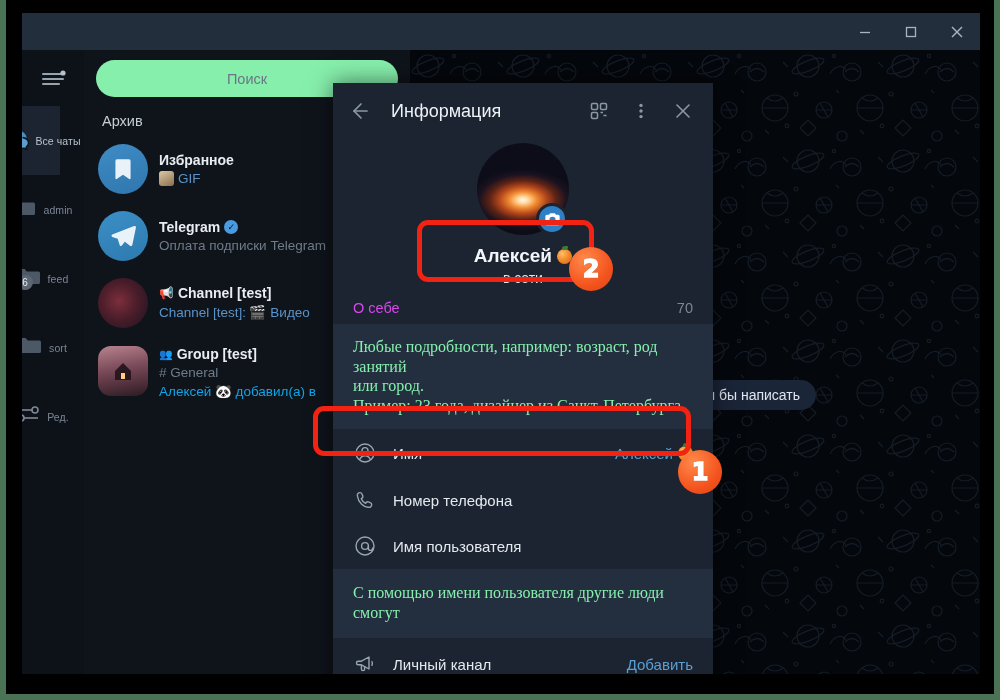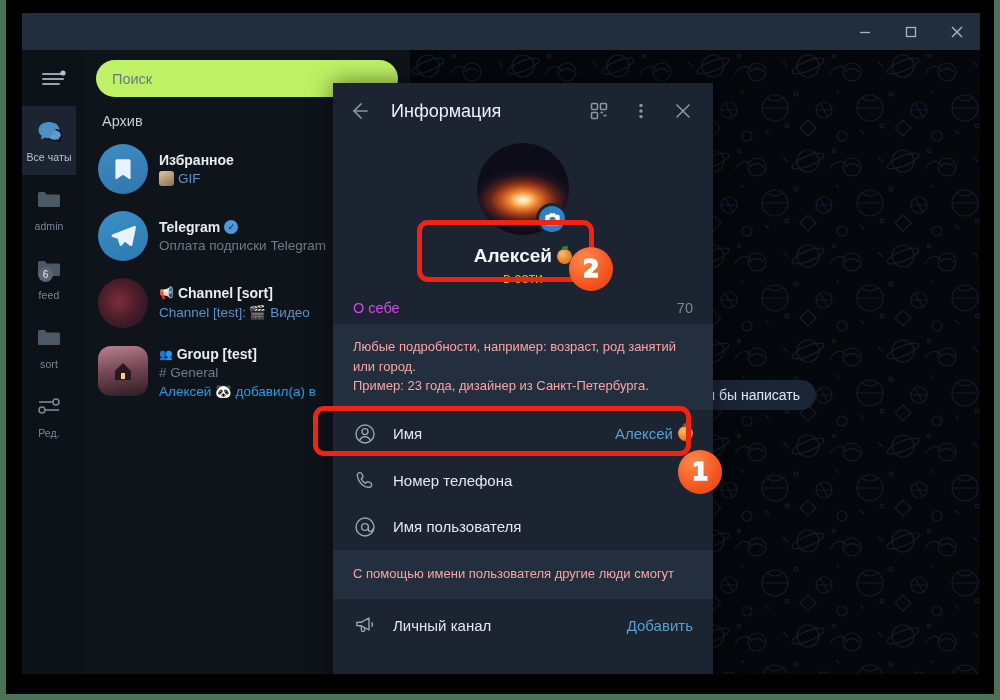--- a/index.html
+++ b/index.html
@@ -36,21 +36,21 @@
 
   
   .rail {
     position: absolute; left: 0; top: 37px; width: 62px; height: 624px;
     background: #0d1219;
   }
   .hamburger {
     width: 62px; height: 56px; display: flex; align-items: center; justify-content: center;
   }
   .rail-item {
-    width: 54px; height: 69px; display: flex; flex-direction: column;
+    width: 38px; height: 69px; display: flex; flex-direction: row;
     align-items: center; justify-content: center; gap: 4px; position: relative;
   }
   .rail-item.active { background: #1b2430; }
   .rail-label {
     font-size: 10.5px; color: #7a8694; letter-spacing: .1px; white-space: nowrap;
   }
   .rail-item.active .rail-label { color: #b9c3cf; }
   .rail-icon { width: 30px; height: 28px; position: relative; }
   .badge-count {
     position: absolute; right: 11px; top: 10px;
@@ -58,22 +58,22 @@
     min-width: 15px; height: 15px; border-radius: 8px; text-align: center; padding: 0 3px;
   }
 
   
   .chatlist {
     position: absolute; left: 62px; top: 37px; width: 326px; height: 624px;
     background: #0f141b;
   }
   .searchwrap { padding: 10px 12px 6px 12px; }
   .searchbox {
-    height: 37px; border-radius: 19px; background: #bef264;
-    display: flex; align-items: center; padding: 0 16px;
+    height: 37px; border-radius: 19px; background: #86efac;
+    display: flex; align-items: center; padding: 0 16px; justify-content: center;
   }
   .searchbox .ph { color: #6b7684; font-size: 14.5px; }
   .section-title {
     color: #c5cdd6; font-size: 14.5px; padding: 10px 0 6px 18px; font-weight: 400;
   }
   .chat-row {
     height: 67px; display: flex; align-items: center; padding: 0 12px 0 14px; gap: 11px;
   }
   .avatar {
     width: 50px; height: 50px; border-radius: 50%; flex: 0 0 50px;
@@ -131,33 +131,33 @@
     background: radial-gradient(ellipse 58% 34% at 50% 62%, #fff8ee 0%, #ffd79a 11%, #f08a31 26%, #b4471c 44%, #5e2415 62%, #1b1220 82%, #0c0d18 100%);
   }
   .cam-btn {
     position: absolute; left: 50%; margin-left: 13px; bottom: 2px;
     width: 32px; height: 32px; border-radius: 50%; background: #2f7fc4;
     border: 3px solid #1b2430;
     display: flex; align-items: center; justify-content: center;
   }
   .name-block { text-align: center; margin-top: 8px; }
   .p-name { font-size: 19px; color: #f2f5f9; font-weight: bold; }
-  .p-status { font-size: 14px; color: #eab308; margin-top: 3px; }
+  .p-status { font-size: 14px; color: #e5e5e5; margin-top: 3px; }
 
   .about-row {
     display: flex; justify-content: space-between; align-items: center;
     padding: 14px 20px 8px 20px;
   }
   .about-label { color: #d946ef; font-size: 14.5px; }
   .about-count { color: #7d8794; font-size: 14.5px; }
 
   .hint-block {
     background: #232f3e; padding: 13px 20px 14px 20px;
   }
-  .hint-line { color: #fca5a5; font-size: 13px; line-height: 19.5px; }
+  .hint-line { color: #86efac; font-size: 16px; line-height: 19.5px; font-family: Liberation Serif, serif; }
 
   .list-block { background: #1b2430; }
   .li-row {
     height: 46px; display: flex; align-items: center; padding: 0 20px; gap: 16px;
   }
   .li-icon { width: 24px; height: 24px; color: #9aa5b2; display:flex; align-items:center; justify-content:center; }
   .li-label { color: #e4e9ef; font-size: 15px; flex: 1; }
   .li-value { color: #5a9fd4; font-size: 15px; display: flex; align-items: center; gap: 5px; }
   .li-action { color: #5a9fd4; font-size: 15px; }
   .tangerine {
@@ -310,21 +310,21 @@
         </div>
         <div class="chat-sub">Оплата подписки Telegram</div>
       </div>
     </div>
 
     <div class="chat-row">
       <div class="avatar" style="background:radial-gradient(circle at 42% 46%, #7d2e3c 0%, #4b1d2a 46%, #1d1320 100%);"></div>
       <div class="chat-texts">
         <div class="chat-name">
           <span style="color:#8c97a4;font-size:12px;">📢</span>
-          <span>Channel [sort]</span>
+          <span>Channel [test]</span>
         </div>
         <div class="chat-sub blue">Channel [test]: 🎬 Видео</div>
       </div>
     </div>
 
     <div class="chat-row" style="height:74px;align-items:flex-start;padding-top:10px;">
       <div class="avatar rounded" style="background:linear-gradient(170deg,#b8838f 0%,#7a4a58 45%,#2c1a22 100%);">
         <svg width="30" height="30" viewBox="0 0 30 30">
               <path d="M15 7l8 8v9H7v-9z" fill="#2a1820"></path>
               <rect x="13" y="17" width="4" height="6" fill="#ffcf7a"></rect>

